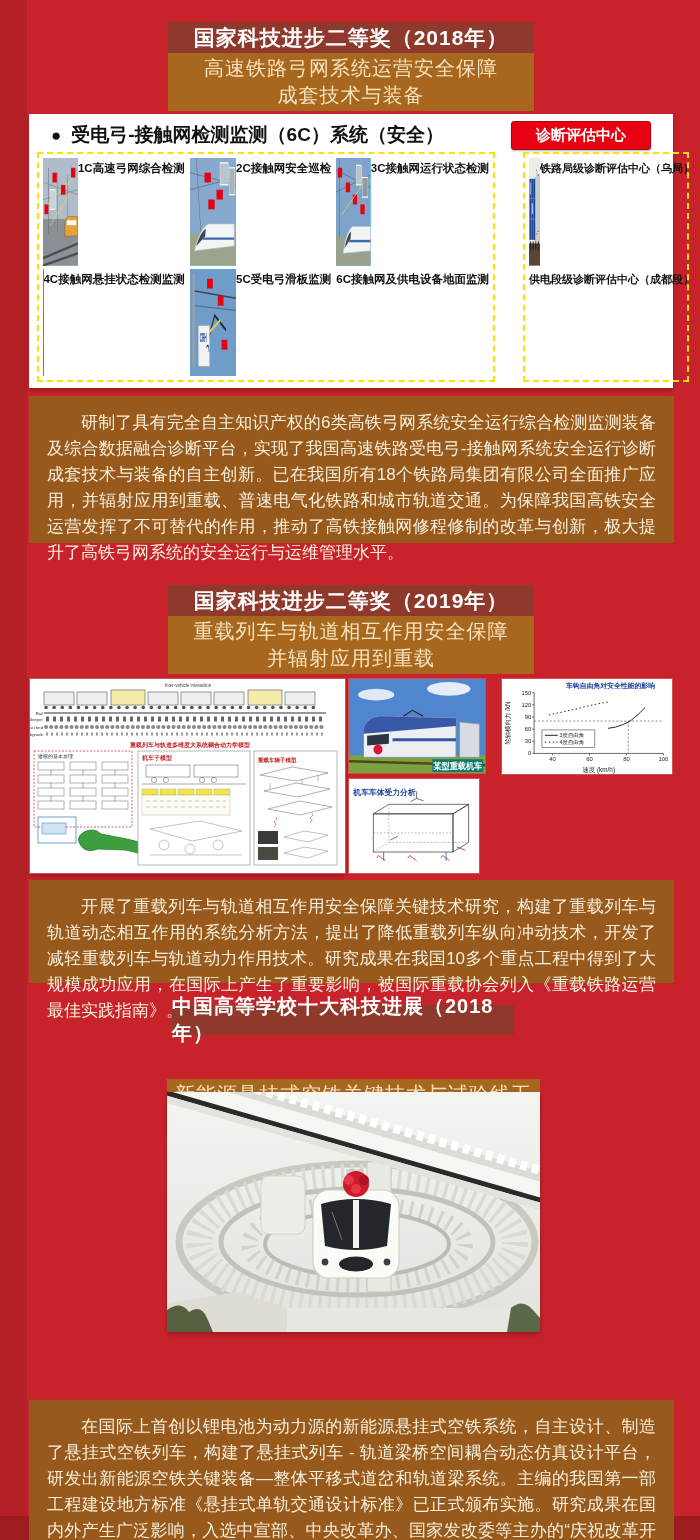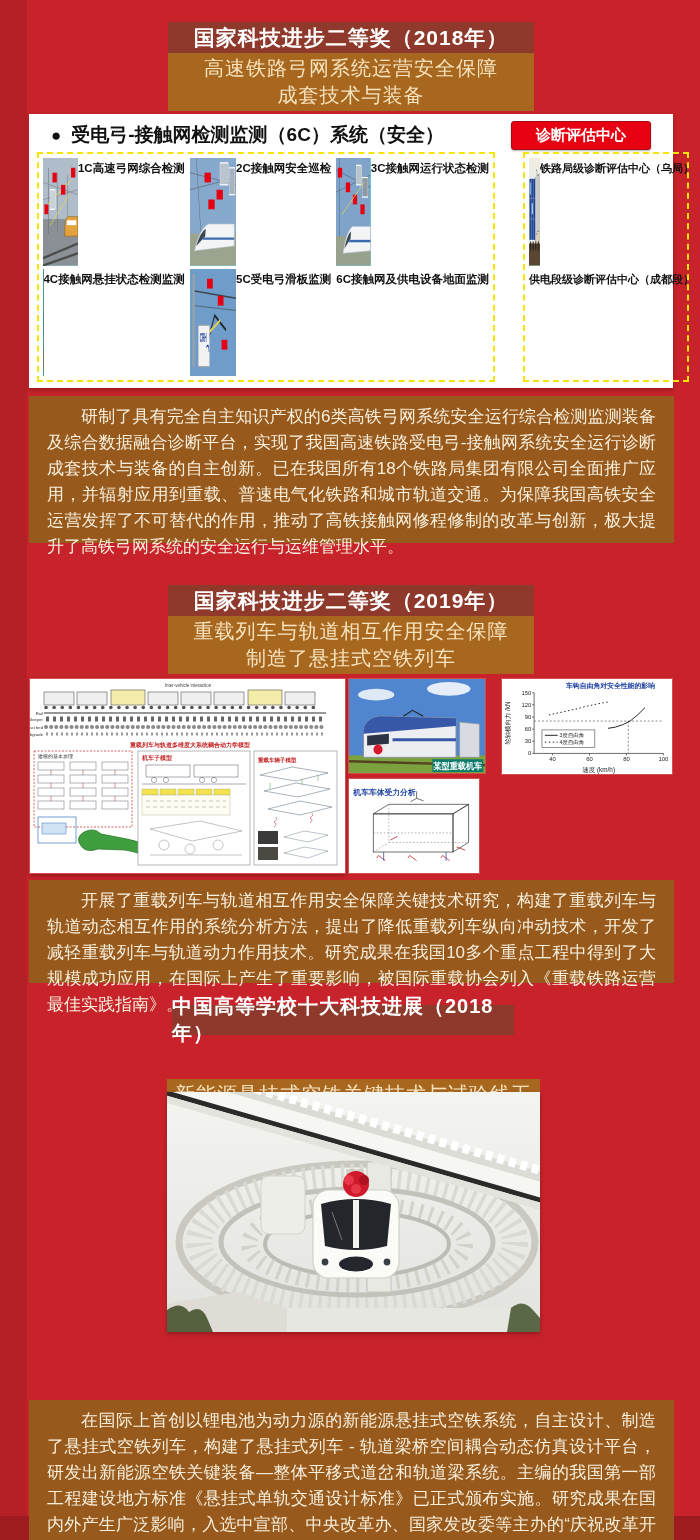--- a/index.html
+++ b/index.html
@@ -5,21 +5,21 @@
   html,body{margin:0;padding:0;}
   body{font-family:"Liberation Sans","DejaVu Sans",sans-serif;}
   #page{position:relative;width:700px;height:1540px;background:#C8232B;overflow:hidden;}
   #left-strip{position:absolute;left:0;top:0;width:27px;height:1516px;background:#B52026;}
   #bottom-strip{position:absolute;left:0;top:1516px;width:700px;height:24px;background:#9E1B20;}
   .banner{position:absolute;background:#8E392B;color:#fff;font-weight:bold;font-size:21px;
           display:flex;align-items:center;justify-content:center;letter-spacing:1px;}
   .subtitle{position:absolute;background:#A8671F;color:#F7E3BE;font-size:20px;text-align:center;
           display:flex;flex-direction:column;justify-content:center;line-height:1.35;letter-spacing:1px;}
   .para{position:absolute;background:#97591C;color:#F8EFDC;font-size:17px;line-height:26px;
-          text-align:justify;padding:8px 18px;box-sizing:border-box;}
+          text-align:justify;padding:14px 18px;box-sizing:border-box;}
   .para p{margin:0;text-indent:2em;}
   .panel{position:absolute;background:#fff;box-shadow:0 2px 4px rgba(60,0,0,.35);}
   .fig-header{position:absolute;left:22px;top:8px;font-size:19px;font-weight:bold;color:#111;
           display:flex;align-items:center;gap:10px;white-space:nowrap;}
   .bullet{font-size:17px;line-height:1;}
   .badge{position:absolute;left:482px;top:7px;width:138px;height:27px;background:#E60012;color:#fff;
           font-weight:bold;font-size:15px;border-radius:3px;display:flex;align-items:center;justify-content:center;
           border:1px solid #a50b14;box-shadow:0 1px 2px rgba(0,0,0,.3);}
   .dashedbox{position:absolute;border:2px dashed #F7E400;box-sizing:border-box;padding:4px;}
   .dashed-left{left:8px;top:38px;width:458px;height:230px;display:grid;
@@ -252,21 +252,21 @@
 
   <div class="para" style="left:29px;top:396px;width:645px;height:147px;">
     <p>研制了具有完全自主知识产权的6类高铁弓网系统安全运行综合检测监测装备及综合数据融合诊断平台，实现了我国高速铁路受电弓-接触网系统安全运行诊断成套技术与装备的自主创新。已在我国所有18个铁路局集团有限公司全面推广应用，并辐射应用到重载、普速电气化铁路和城市轨道交通。为保障我国高铁安全运营发挥了不可替代的作用，推动了高铁接触网修程修制的改革与创新，极大提升了高铁弓网系统的安全运行与运维管理水平。</p>
   </div>
 
   <div class="banner" style="left:168px;top:585px;width:366px;height:31px;">
     <span>国家科技进步二等奖（2019年）</span>
   </div>
   <div class="subtitle" style="left:168px;top:616px;width:366px;height:58px;">
     <span>重载列车与轨道相互作用安全保障</span>
-    <span>制造了悬挂式空铁列车</span>
+    <span>并辐射应用到重载</span>
   </div>
 
   <div class="panel" style="left:29px;top:678px;width:317px;height:196px;border:1px solid #d05050;box-sizing:border-box;">
     <svg viewBox="0 0 315 194" style="position:absolute;inset:0;width:100%;height:100%;">
       <text x="158" y="8" font-size="4.5" fill="#444" text-anchor="middle">Inter-vehicle interaction</text>
       <g stroke="#555" stroke-width="0.6" fill="#f0f0f0">
         <rect x="14" y="13" width="30" height="13"></rect>
           <rect x="47" y="13" width="30" height="13"></rect>
         <rect x="81" y="11" width="34" height="15" fill="#f3eda9"></rect>
         <rect x="118" y="13" width="30" height="13"></rect>

